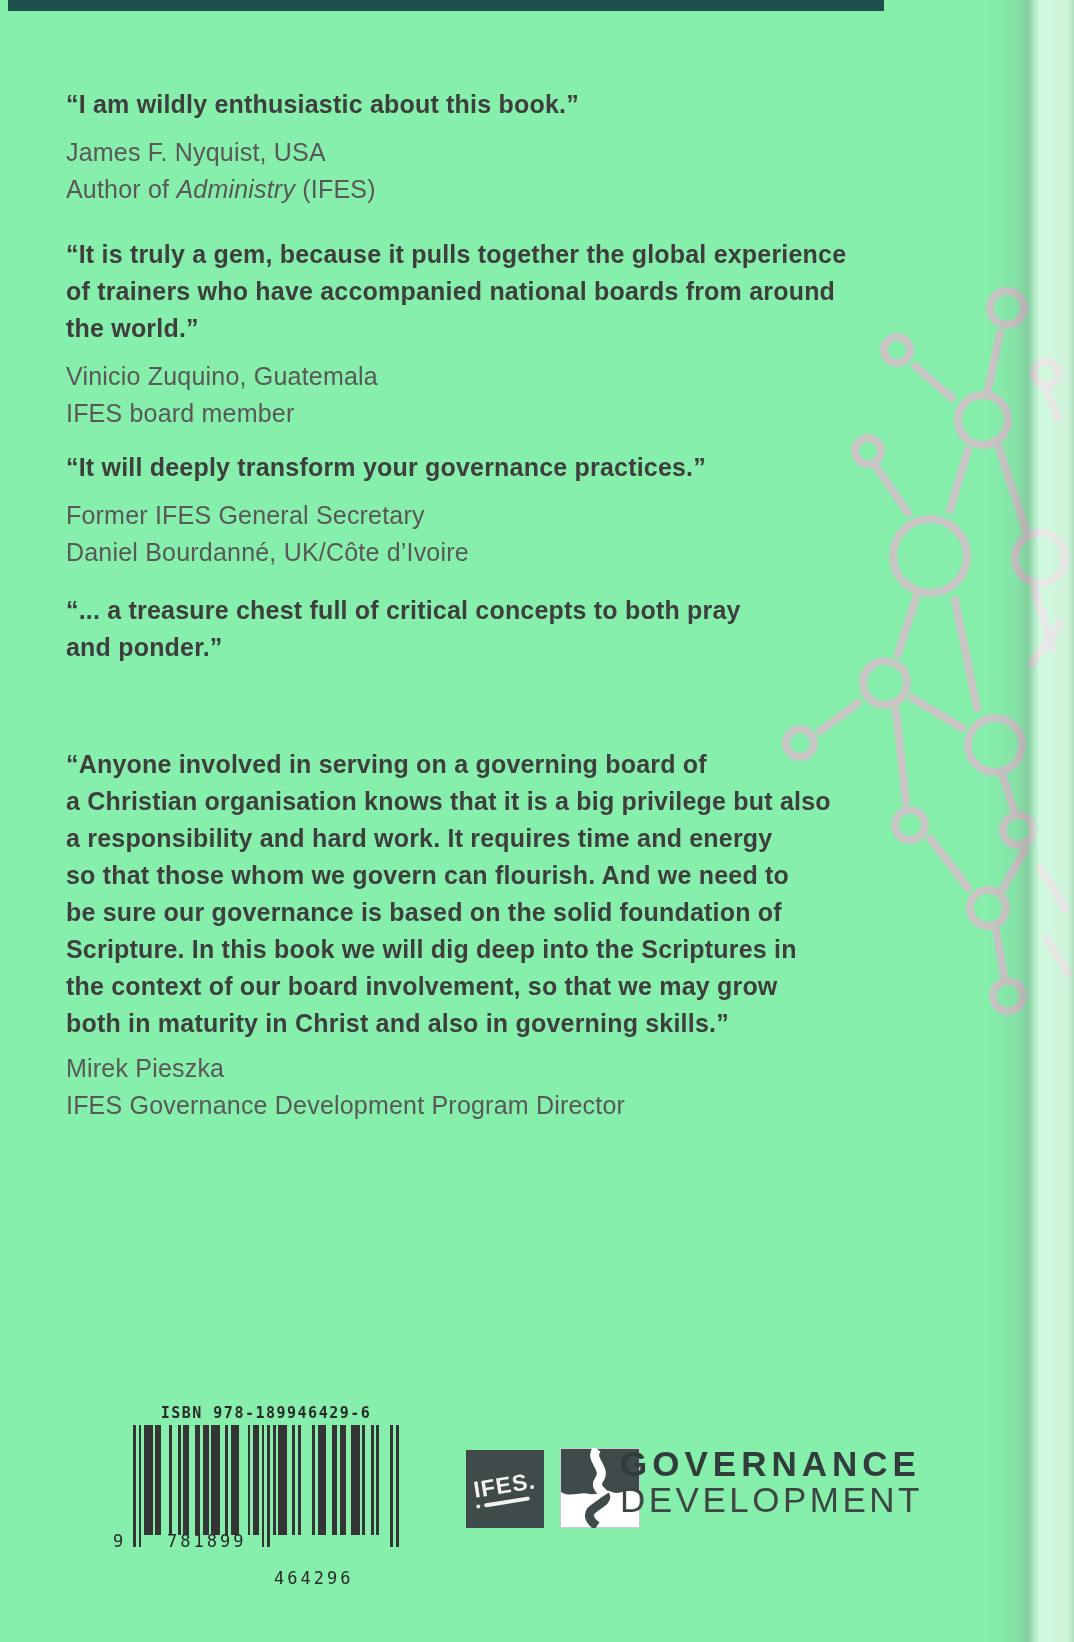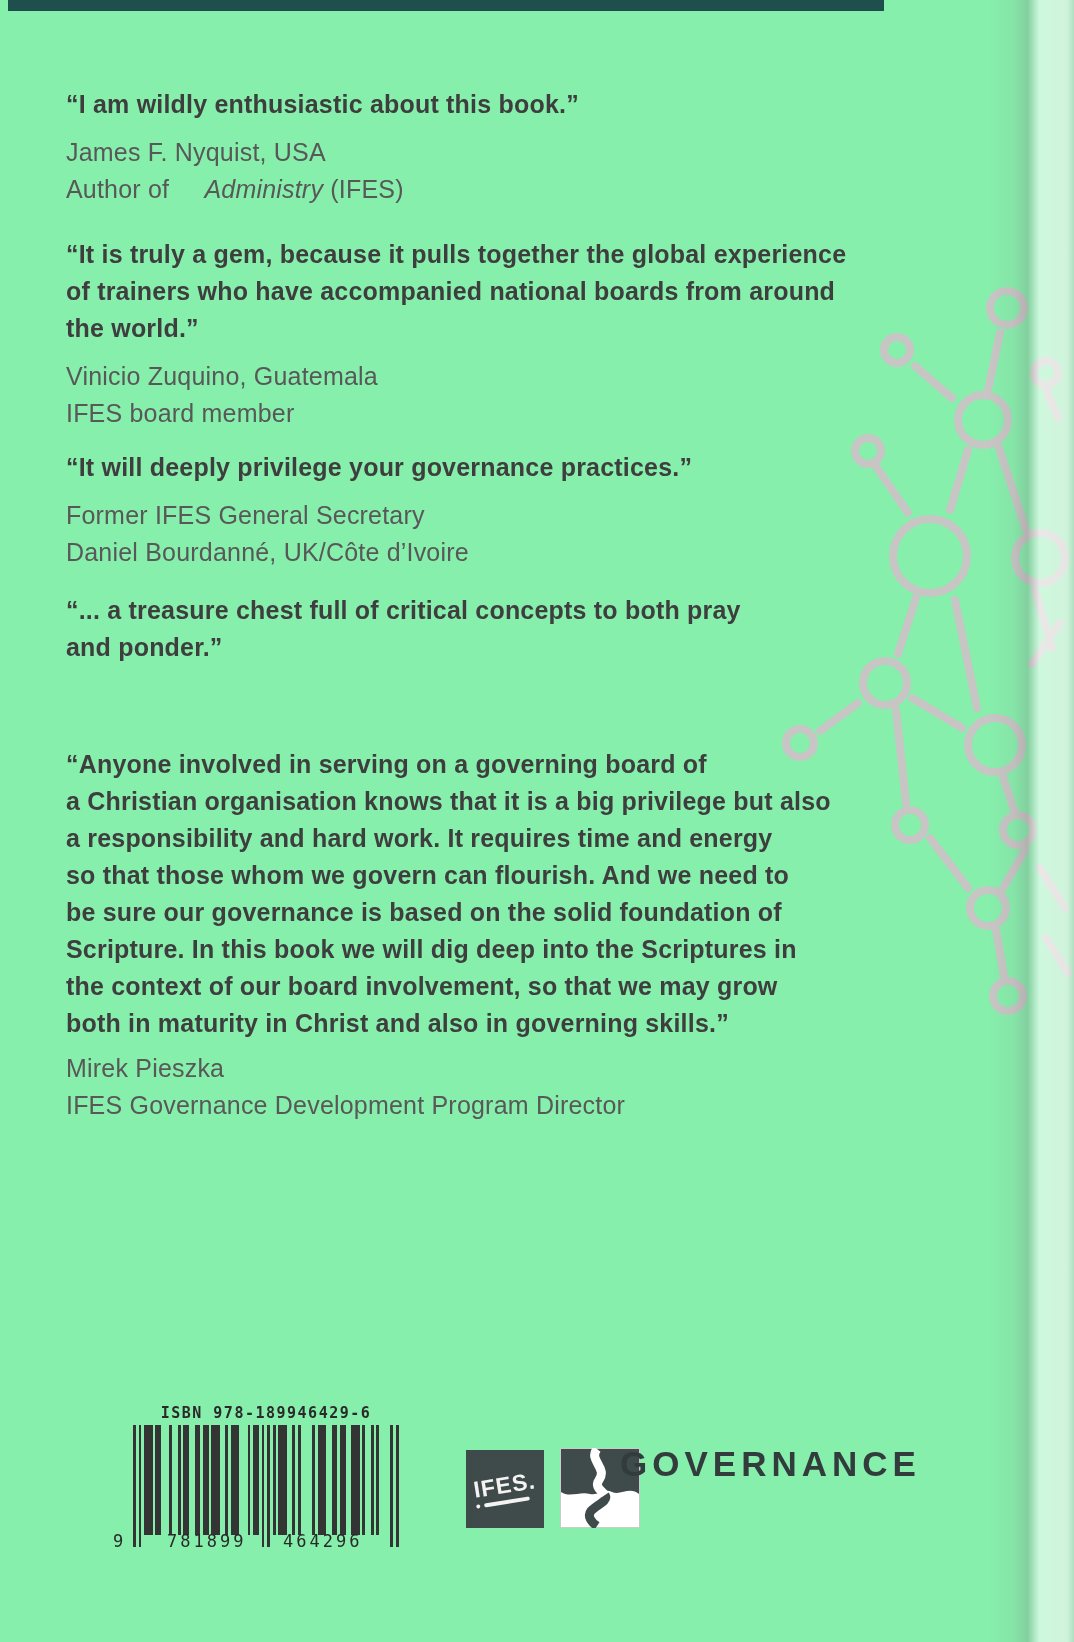--- a/index.html
+++ b/index.html
@@ -18,40 +18,40 @@
       rgba(255,255,255,0.60) 60%,
       rgba(246,246,244,0.65) 92%,
       rgba(210,210,208,0.55) 100%);}
 
   .top-bar{position:absolute; left:8px; top:0; width:876px; height:11px;}
 
   
   .column{position:absolute; left:66px; top:86px; width:880px;}
   .quote{color:#3e3e3e; font-weight:700; font-size:25px; line-height:37px; white-space:pre-line; letter-spacing:0.2px;}
   .attr{color:#585858; font-weight:400; font-size:25px; line-height:37px; margin-top:11px; letter-spacing:0.2px;}
-  .attr em{font-style:italic;margin-left:28px;}
+  .attr em{font-style:italic;}
   .gap-s{margin-top:28px;}
   .gap-m{margin-top:17px;}
   .gap-q4{margin-top:21px;}
   .gap-xl{margin-top:80px;}
   .gap-last{margin-top:8px;}
 
   
   .barcode{position:absolute; left:133px; top:1404px; width:266px; height:160px;}
   .isbn{position:absolute; left:0; top:0; width:100%; text-align:center;
     font-family:"DejaVu Sans Mono", monospace; font-weight:700; font-size:15px;
     letter-spacing:1.5px; color:#2a2a2a; white-space:nowrap;}
   .bars{position:absolute; left:0; top:21px; display:flex; align-items:flex-start; height:125px;}
   .module{width:2.8px; height:110px;}
   .module.bar{background:#343434;}
   .module.guard.bar{height:122px;}
   .bc-num{position:absolute; font-family:"DejaVu Sans Mono", monospace; font-size:17px; color:#2a2a2a; top:127px; letter-spacing:3px;}
   .bc-9{left:-20px;}
   .bc-left{left:34px;}
-  .bc-right{left:150px;}
+  .bc-right{left:141px;margin-top:37px;}
 
   
   .ifes-logo{position:absolute; left:466px; top:1450px; width:78px; height:78px; background:#3f4a4b;
     display:flex; align-items:center; justify-content:center;}
   .ifes-rot{transform:rotate(-9deg); text-align:center;}
   .ifes-txt{color:#f4f3f1; font-weight:700; font-size:23px; letter-spacing:1px; line-height:20px; display:block;}
   .ifes-underline{display:block; margin:5px auto 0 auto; width:46px; height:4px; background:#f4f3f1; border-radius:2px; position:relative;}
   .ifes-underline::before{content:""; position:absolute; left:-8px; top:0; width:4px; height:4px; background:#f4f3f1; border-radius:50%;}
 
   .wave-logo{position:absolute; left:560px; top:1448px; width:80px; height:80px;}
@@ -112,21 +112,21 @@
     </div>
 
     <div class="quote gap-s">“It is truly a gem, because it pulls together the global experience
 of trainers who have accompanied national boards from around
 the world.”</div>
     <div class="attr">
       <div>Vinicio Zuquino, Guatemala</div>
       <div>IFES board member</div>
     </div>
 
-    <div class="quote gap-m">“It will deeply privilege your governance practices.”</div>
+    <div class="quote gap-m">“It will deeply transform your governance practices.”</div>
     <div class="attr">
       <div>Former IFES General Secretary</div>
       <div>Daniel Bourdanné, UK/Côte d’Ivoire</div>
     </div>
 
     <div class="quote gap-q4">“... a treasure chest full of critical concepts to both pray
 and ponder.”</div>
 
     <div class="quote gap-xl">“Anyone involved in serving on a governing board of
 a Christian organisation knows that it is a big privilege but also
@@ -256,17 +256,18 @@
 
   <svg class="wave-logo" viewBox="0 0 80 80">
     <rect x="0.5" y="0.5" width="79" height="79" fill="#ffffff" stroke="#cccbc9" stroke-width="1"></rect>
     <path d="M1,1 H79 V46 C70,38 60,48 52,44 C44,40 38,48 30,46 C20,43 10,50 1,44 Z" fill="#3f4a4b"></path>
     <path d="M37,1 C28,12 48,20 39,32 C34,39 42,43 45,47" stroke="#ffffff" stroke-width="9" fill="none" stroke-linecap="butt"></path>
     <path d="M45,47 C49,53 36,57 31,63 C27,68 31,74 37,78" stroke="#3f4a4b" stroke-width="9" fill="none" stroke-linecap="butt"></path>
   </svg>
 
   <div class="wordmark">
     <div class="wm-line1">GOVERNANCE</div>
+    <div class="wm-line2">DEVELOPMENT</div>
   </div>
 
   <div class="edge-overlay"></div>
 
 </div>
 
 </body></html>

